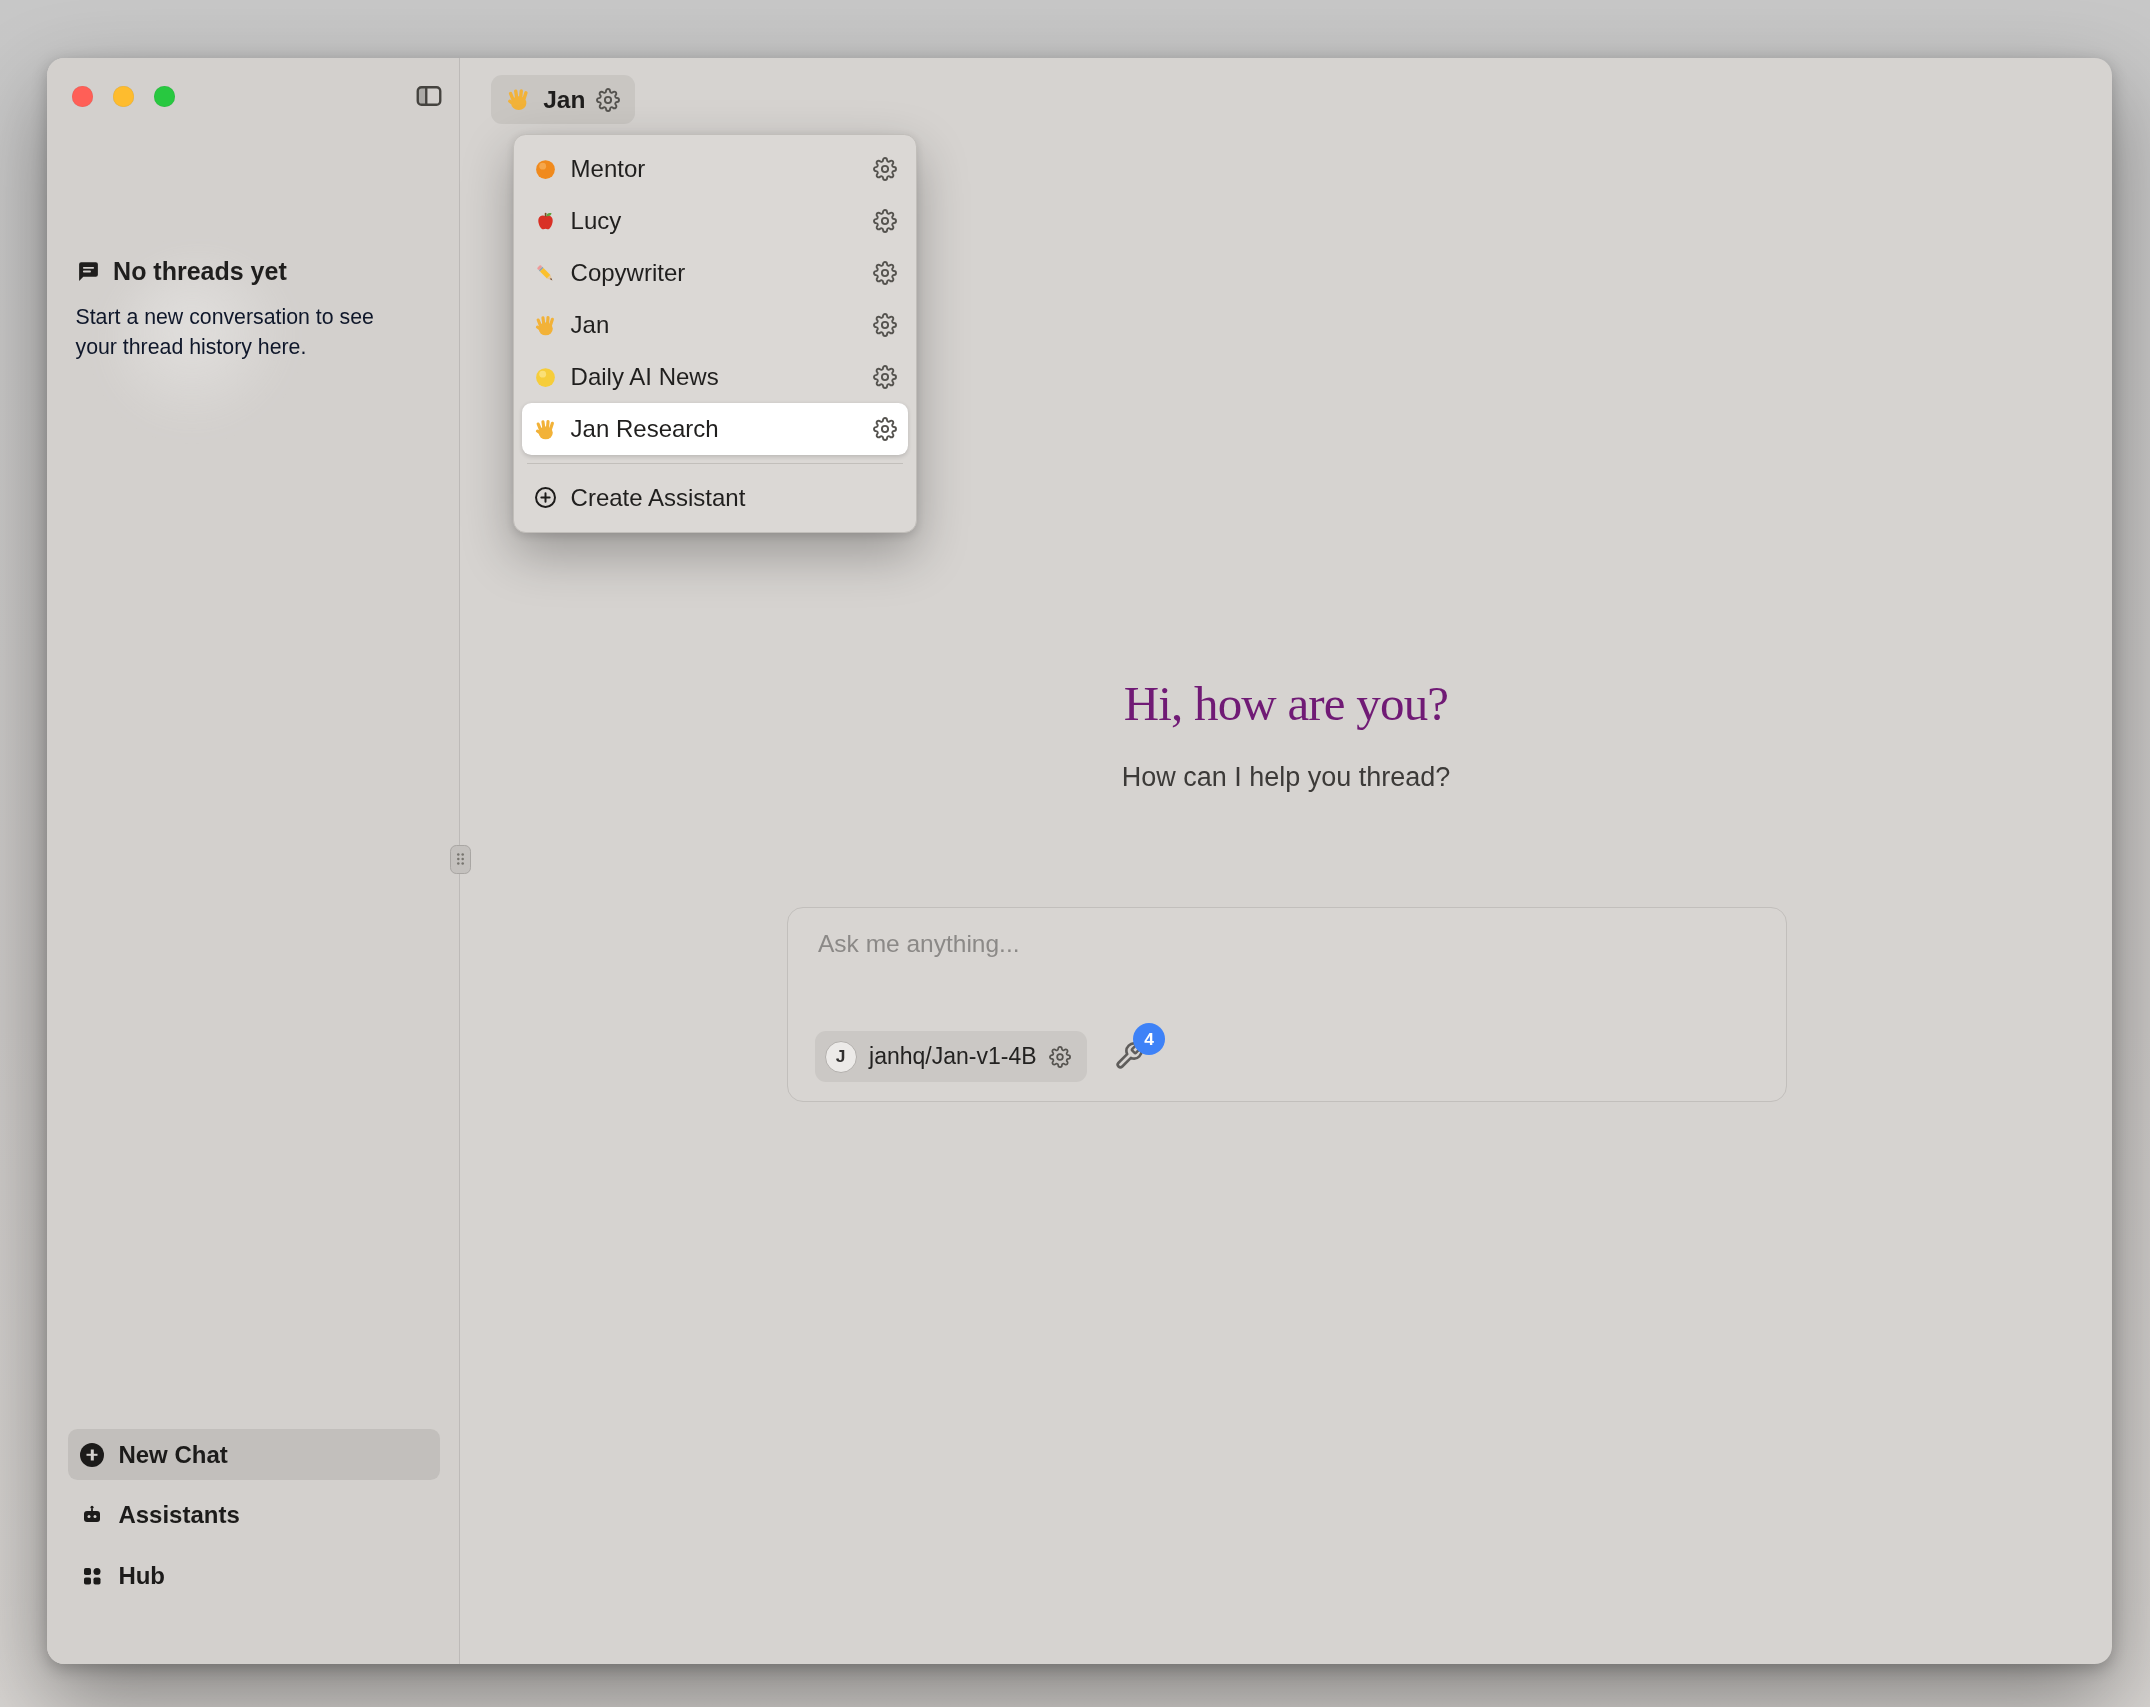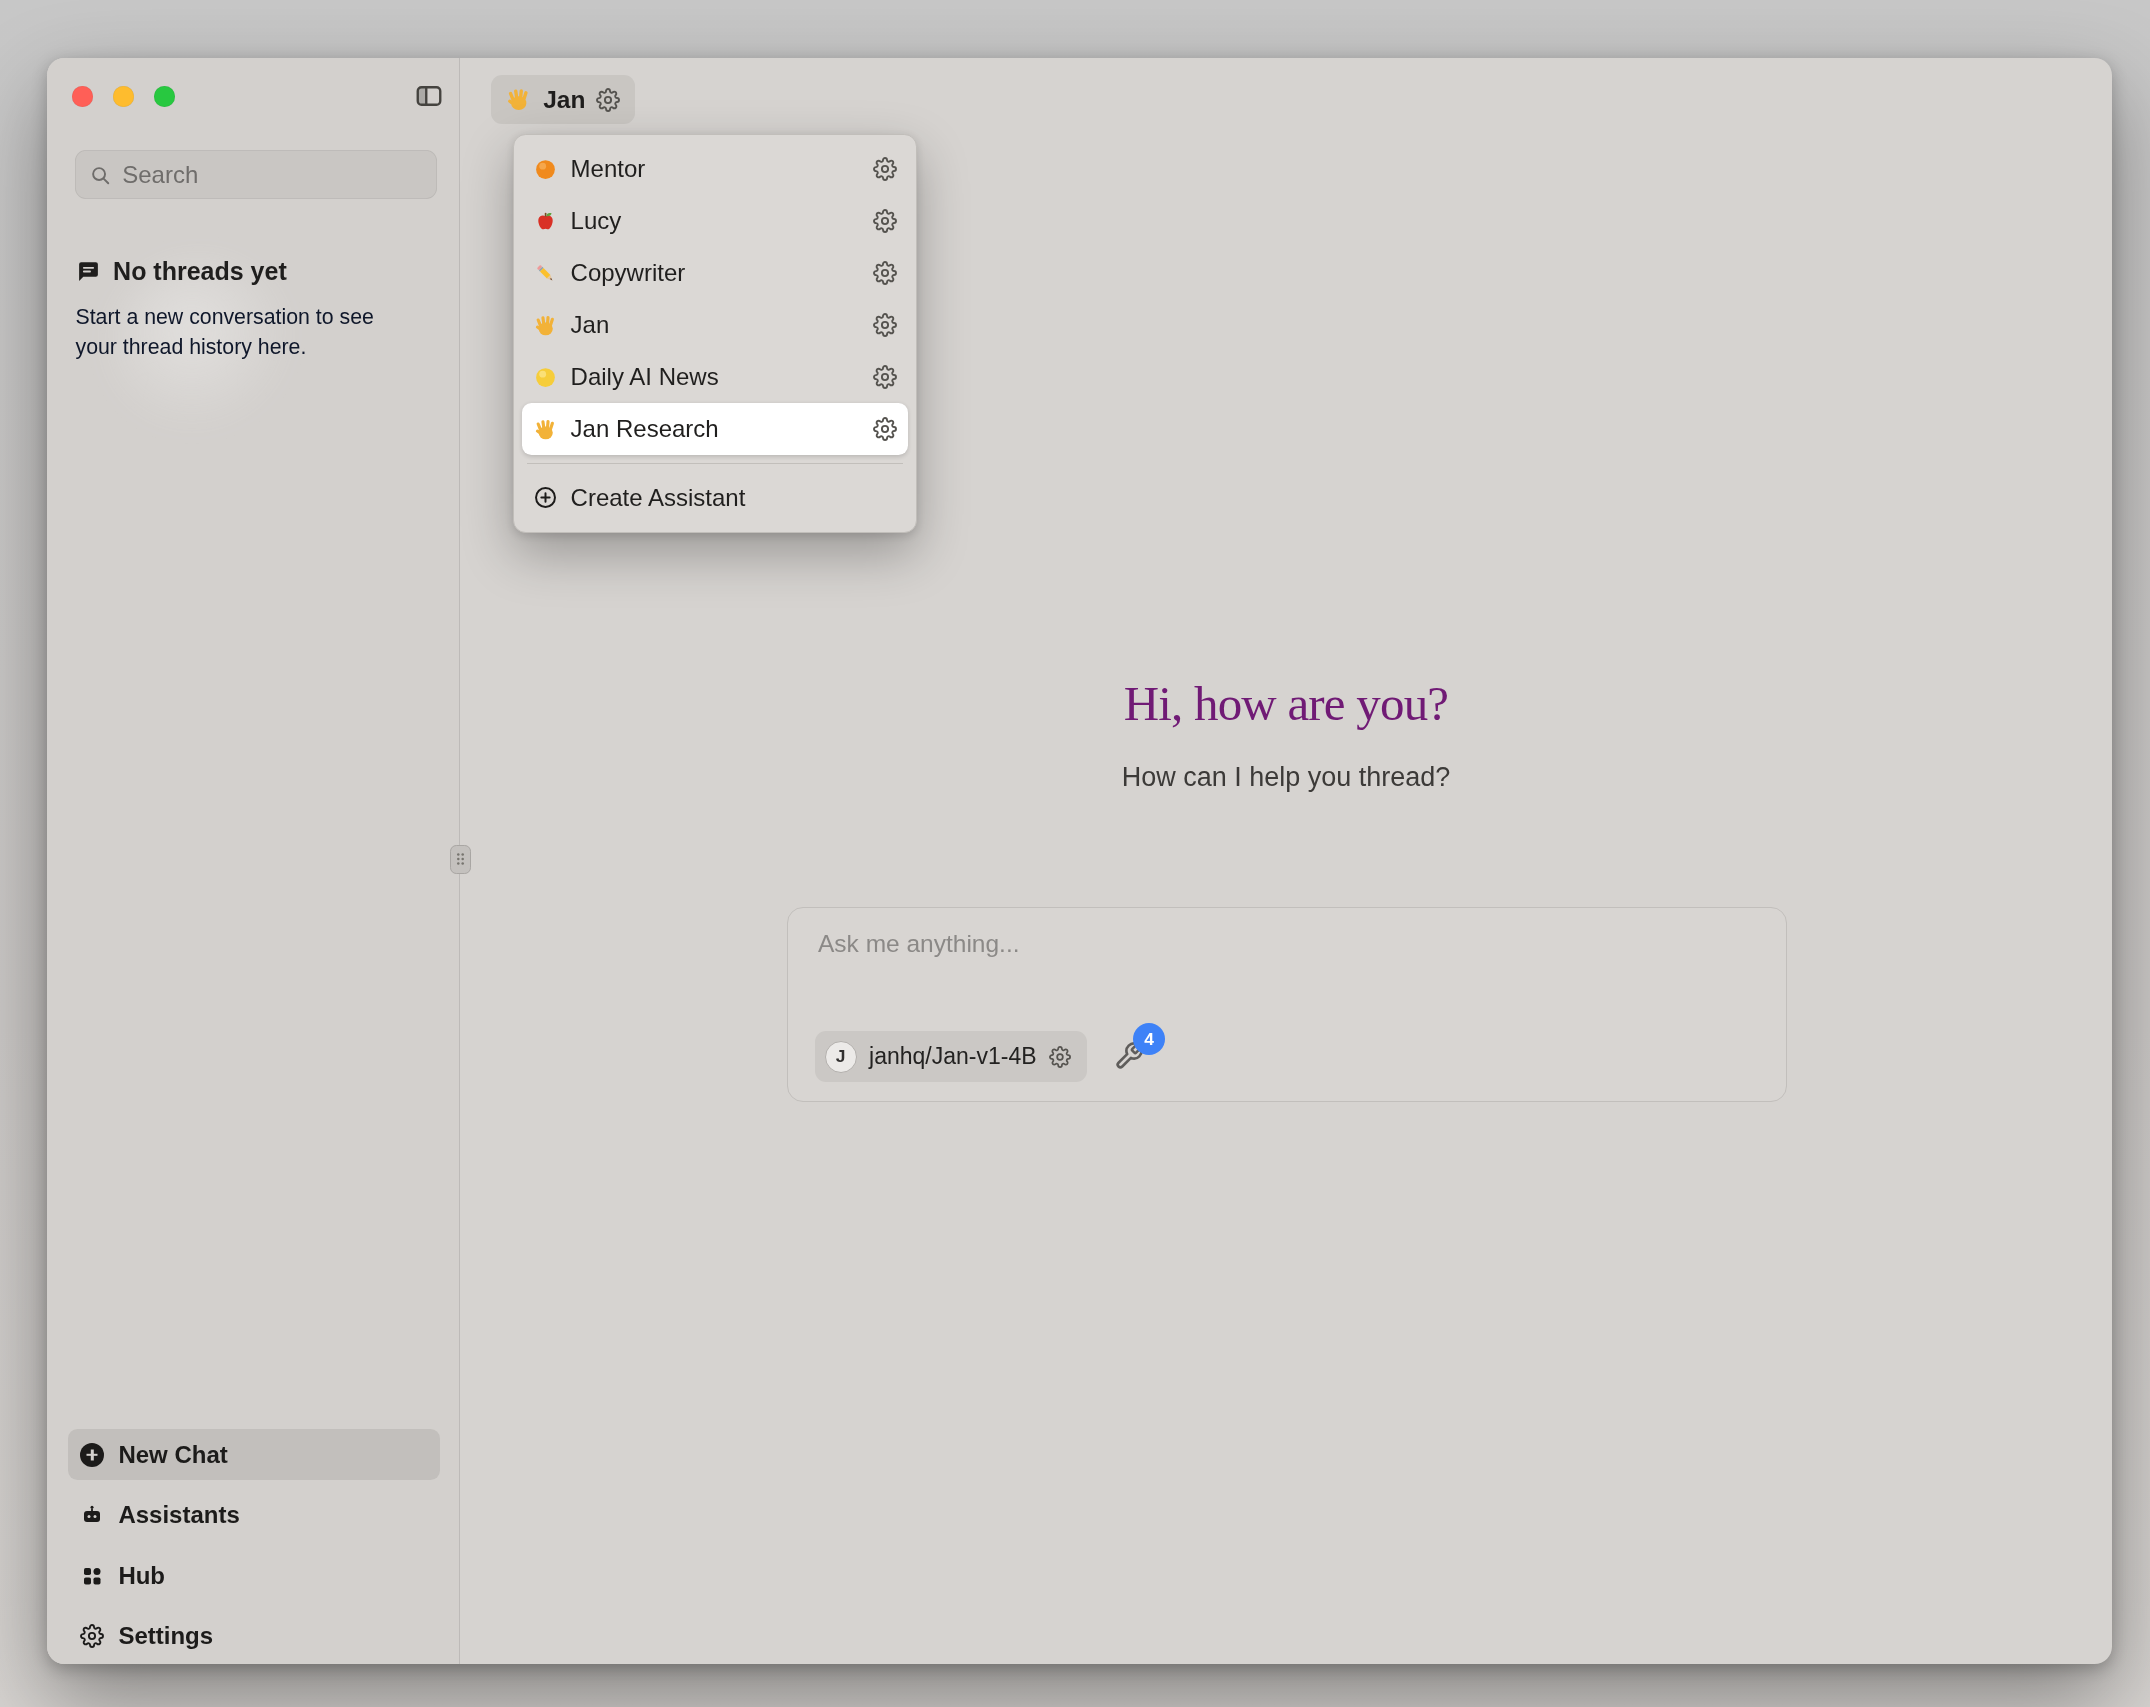--- a/index.html
+++ b/index.html
@@ -236,28 +236,20 @@
         <button class="light red"></button>
         <button class="light yellow"></button>
         <button class="light green"></button>
       </div>
       <button class="panel-toggle">
         <span><svg width="30" height="30" viewBox="0 0 38 38">
               <use href="#i-panel"></use>
             </svg></span>
       </button>
 
-      <div class="search">
-        <span>
-            <svg width="22" height="22" viewBox="0 0 28 28">
-              <use href="#i-search"></use>
-            </svg>
-          </span>
-        <input type="text" placeholder="Search" style="">
-      </div>
 
       <div class="blob"></div>
 
       <div class="empty">
         <div class="empty-title-row">
           <span>
               <svg width="25" height="25" viewBox="0 0 32 32">
                 <use href="#i-chat"></use>
               </svg>
             </span>
@@ -281,28 +273,20 @@
             </span>
           <span class="nav-label">Assistants</span>
         </div>
         <div class="nav-item">
           <span class="nav-ic">
               <svg width="24" height="24" viewBox="0 0 30 30">
                 <use href="#i-grid"></use>
               </svg>
             </span>
           <span class="nav-label">Hub</span>
-        </div>
-        <div class="nav-item">
-          <span class="nav-ic" style="color:#1c1b1a">
-              <svg width="24" height="24" viewBox="0 0 30 30">
-                <use href="#i-gear"></use>
-              </svg>
-            </span>
-          <span class="nav-label">Settings</span>
         </div>
       </nav>
     </aside>
 
     <main class="main">
 
       <div class="header-chip">
         <span>
             <svg width="27" height="27" viewBox="0 0 34 34">
               <use href="#i-wave"></use>

